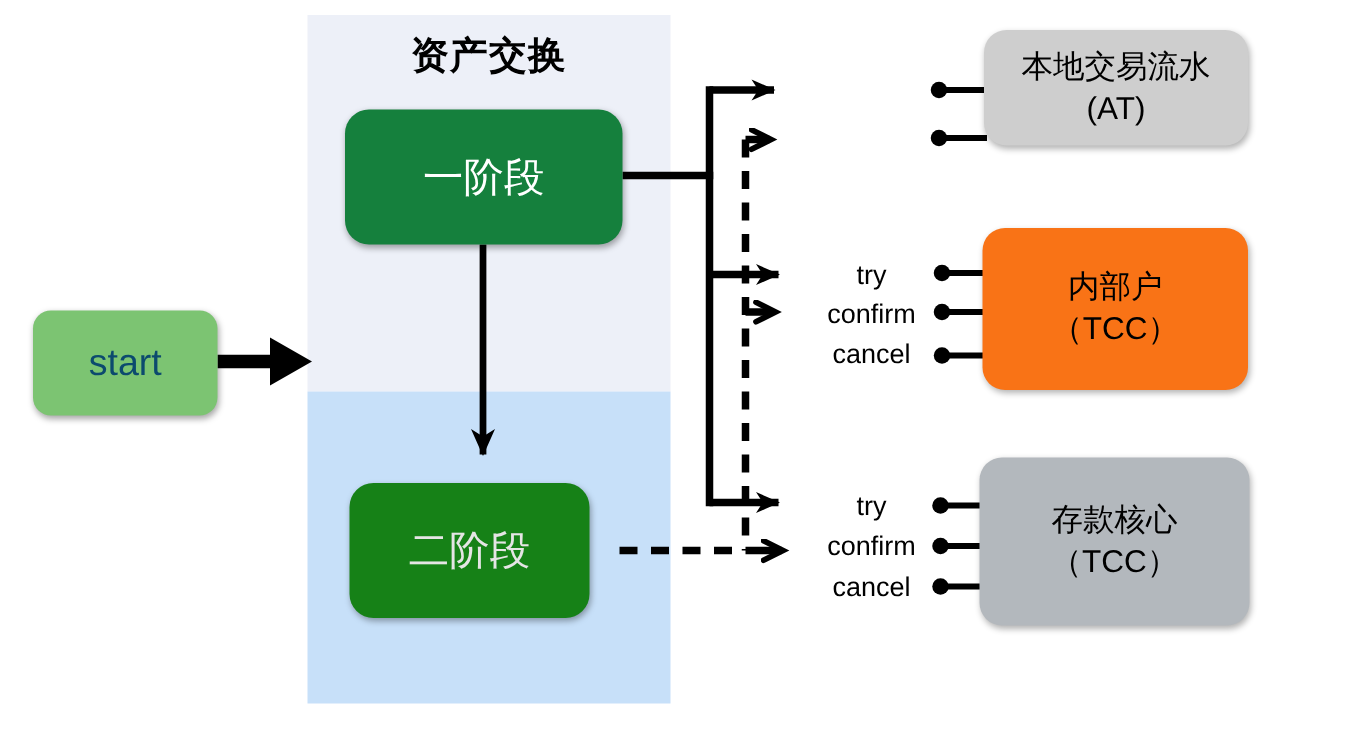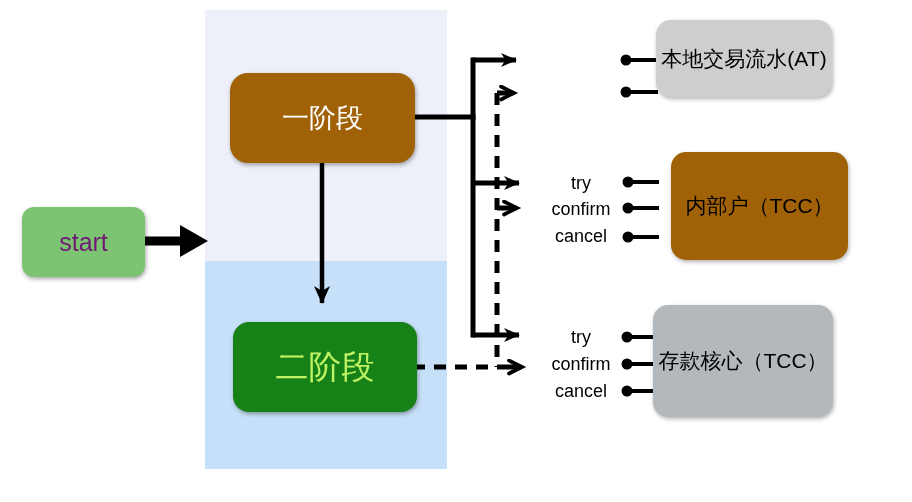--- a/index.html
+++ b/index.html
@@ -10,45 +10,46 @@
   #connectors{position:absolute;left:0;top:0;width:912px;height:502px;pointer-events:none;}
   .lane{position:absolute;left:205px;width:242px;}
   .panel-title{
     position:absolute;left:205px;top:20px;width:242px;text-align:center;
     font-size:25px;font-weight:bold;letter-spacing:1px;
   }
   .node{
     position:absolute;display:flex;align-items:center;justify-content:center;
     border-radius:16px;box-shadow:1px 2px 4px rgba(0,0,0,.35);
   }
-  .node.start{left:22px;top:207px;width:123px;height:70px;border-radius:12px;font-size:25px;color:#701a75;}
+  .node.start{left:22px;top:207px;width:123px;height:70px;border-radius:12px;font-size:25px;color:#0c4a6e;}
   .node.phase1{left:230px;top:73px;width:185px;height:90px;color:#fff;font-size:27px;}
-  .node.phase2{left:233px;top:322px;width:184px;height:90px;color:#bef264;font-size:33px;}
+  .node.phase2{left:233px;top:322px;width:160px;height:90px;color:#e5e5e5;font-size:27px;}
   .edge-label{
     position:absolute;left:534px;width:94px;text-align:center;height:26px;line-height:26px;
     font-size:18px;white-space:nowrap;
   }
   .edge-label.at{font-size:17px;}
   .target{
-    position:absolute;display:flex;align-items:center;justify-content:center;
+    position:absolute;display:flex;flex-direction:column;align-items:center;justify-content:center;
     border-radius:15px;box-shadow:1px 2px 4px rgba(0,0,0,.3);
     font-size:21px;line-height:1.32;text-align:left;
   }
   .target.t1{left:656px;top:20px;width:176px;height:77px;}
   .target.t2{left:655px;top:152px;width:177px;height:108px;}
   .target.t3{left:653px;top:305px;width:180px;height:112px;}
 </style>
 </head>
 <body>
 
 <div id="canvas">
 
   <div class="lane" style="top: 10px; height: 251px; background: rgb(237, 240, 248);"></div>
   <div class="lane" style="top: 261px; height: 208px; background: rgb(199, 224, 249);"></div>
 
+  <div class="panel-title">资产交换</div>
 
   <svg id="connectors" viewBox="0 0 912 502">
     <defs>
       <marker id="arrowSolid" markerUnits="userSpaceOnUse" markerWidth="20" markerHeight="18" refX="16" refY="8" orient="auto">
         <path d="M1,1 L17,8 L1,15 L5.5,8 Z" fill="#000"></path>
       </marker>
       <marker id="arrowSolidBig" markerUnits="userSpaceOnUse" markerWidth="22" markerHeight="20" refX="18" refY="9" orient="auto">
         <path d="M1,1 L19,9 L1,17 L6,9 Z" fill="#000"></path>
       </marker>
       <marker id="arrowOpen" markerUnits="userSpaceOnUse" markerWidth="20" markerHeight="18" refX="14" refY="8" orient="auto">
@@ -96,21 +97,21 @@
         <circle cx="627" cy="364" r="5.5" stroke="none" fill="#000"></circle>
       <line x1="627" y1="391" x2="658" y2="391"></line>
         <circle cx="627" cy="391" r="5.5" stroke="none" fill="#000"></circle>
     </g>
   </svg>
 
   <div class="node start" style="background: rgb(124, 196, 114);">
     <span>start</span>
   </div>
 
-  <div class="node phase1" style="background: #a16207; border-radius: 18px;">
+  <div class="node phase1" style="background: #15803d;">
     <span>一阶段</span>
   </div>
 
   <div class="node phase2" style="background: rgb(22, 129, 23);">
     <span>二阶段</span>
   </div>
 
 
   <div class="edge-label" style="top:170px;">try</div>
   <div class="edge-label" style="top:196px;">confirm</div>
@@ -118,21 +119,21 @@
 
   <div class="edge-label" style="top:324px;">try</div>
   <div class="edge-label" style="top:351px;">confirm</div>
   <div class="edge-label" style="top:378px;">cancel</div>
 
   <div class="target t1" style="background: rgb(206, 206, 206);">
     <span>本地交易流水</span>
     <span>(AT)</span>
   </div>
 
-  <div class="target t2" style="background: #a16207; margin-left: 16px;">
+  <div class="target t2" style="background: #f97316;">
     <span>内部户</span>
     <span>（TCC）</span>
   </div>
 
   <div class="target t3" style="background: rgb(179, 184, 189);">
     <span>存款核心</span>
     <span>（TCC）</span>
   </div>
 
 </div>

